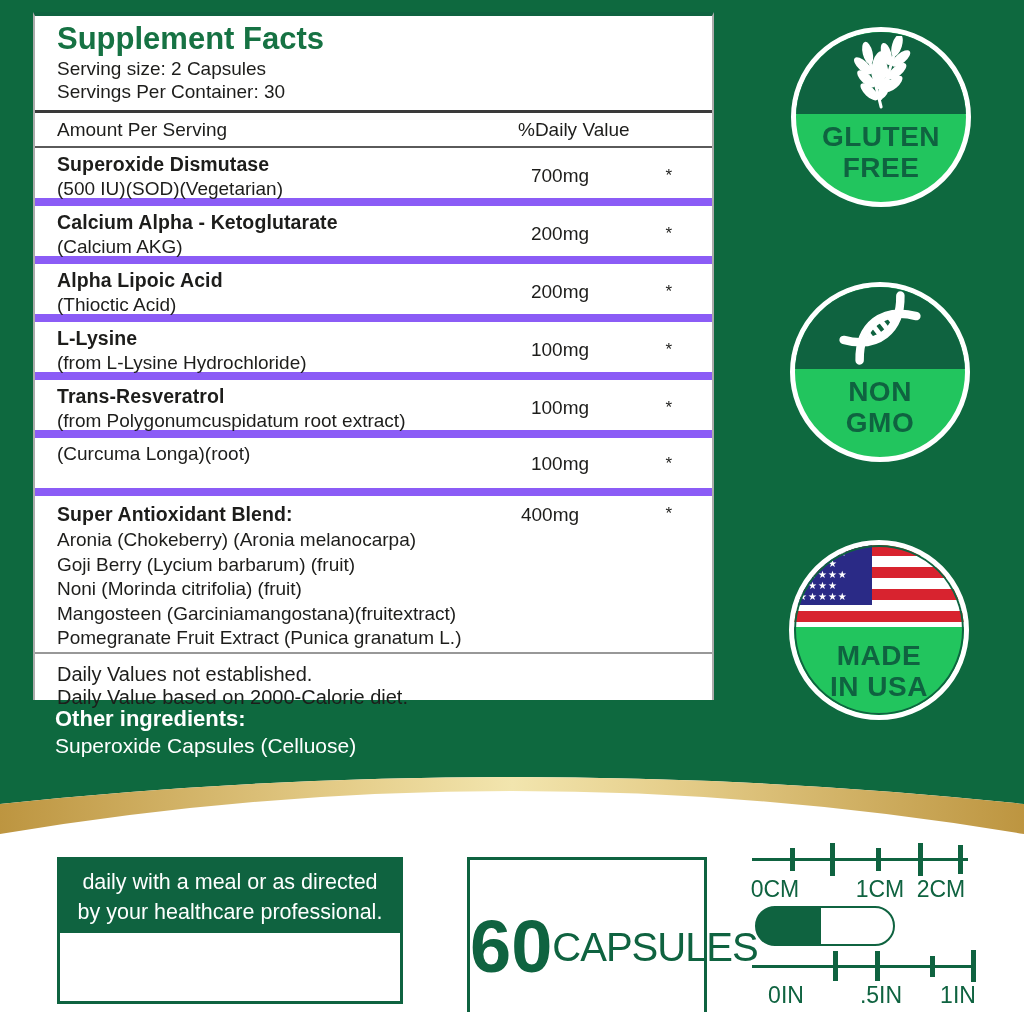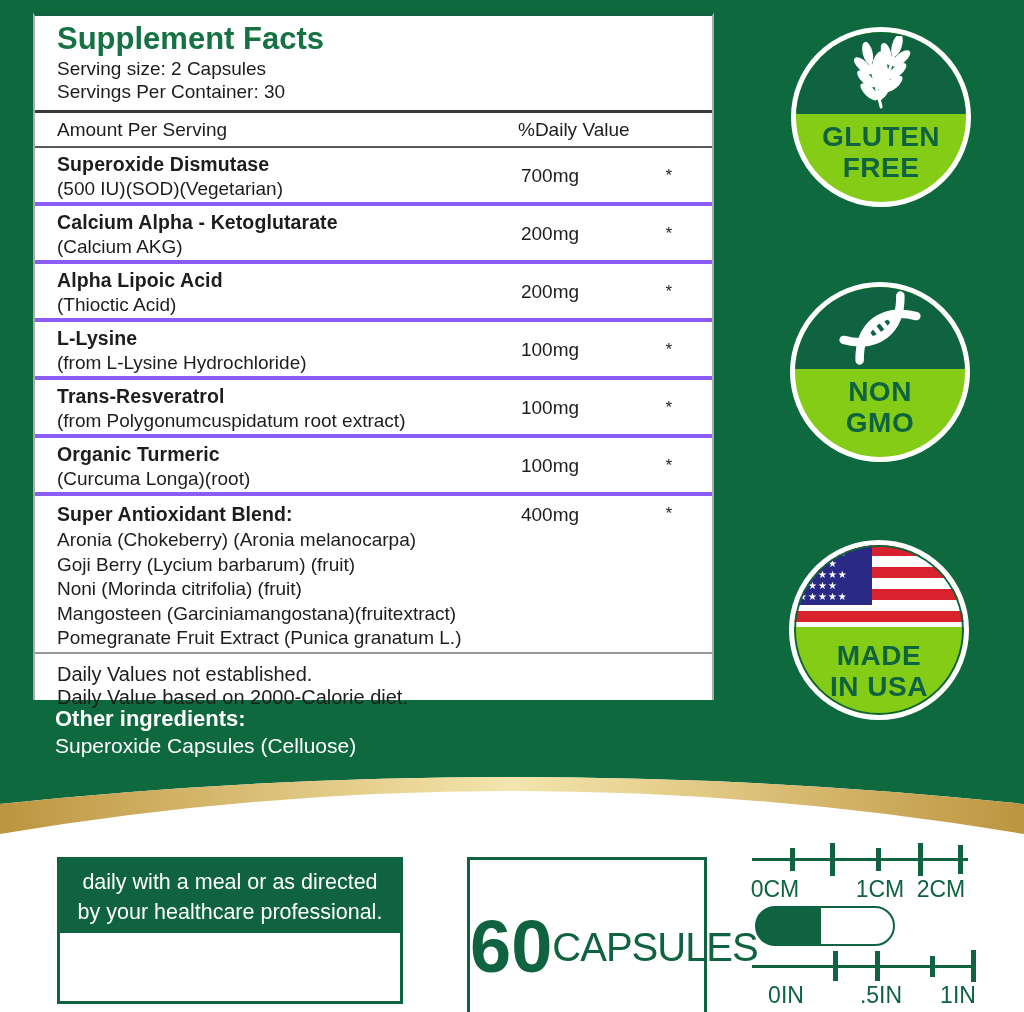--- a/index.html
+++ b/index.html
@@ -19,41 +19,41 @@
   }
   .pad { padding-left:22px; padding-right:14px; }
   .sf-title { font-size:31px; font-weight:bold; color:#167243; line-height:36px; margin-top:5px; }
   .serv-line { font-size:19px; line-height:23px; }
   .div-dark { height:3px; background:#3a3a3a; margin-top:7px; }
   .div-dark2 { height:2px; background:#5a5a5a; }
   .hdr-row { display:grid; grid-template-columns:433px 1fr; padding:6px 14px 5px 22px; font-size:19px; }
   .hdr-dv { padding-left:28px; }
   .row {
     display:grid; grid-template-columns:433px 120px 1fr;
-    padding:4px 14px 0 22px; height:58px; border-bottom:4px solid #8b5cf6;
+    padding:4px 14px 0 22px; height:58px; border-bottom:8px solid #8b5cf6;gap:10px;
   }
   .ing-name { font-size:19.5px; font-weight:bold; line-height:25px; letter-spacing:.1px; }
   .ing-detail { font-size:19px; line-height:24px; }
   .amt { text-align:center; align-self:center; font-size:19px; padding-bottom:2px; }
   .dv { text-align:right; align-self:center; font-size:17px; padding-right:26px; padding-bottom:2px; }
   .blend { padding:6px 14px 6px 22px; border-bottom:2px solid #989898; height:158px; }
   .blend-head { display:grid; grid-template-columns:433px 120px 1fr; }
   .blend-head .amt, .blend-head .dv { align-self:start; padding-top:2px; }
   .blend-item { font-size:19px; line-height:24.6px; }
   .footnote { padding:9px 14px 0 22px; font-size:20px; line-height:23px; }
 
   
   .other { position:absolute; left:55px; top:705px; color:#fff; }
   .other .lbl { font-size:22px; font-weight:bold; line-height:27px; }
   .other .val { font-size:21px; line-height:28px; }
 
   
   .badge {
     position:absolute; width:180px; height:180px; border-radius:50%;
-    background:#84cc16; border:5px solid #fff; overflow:hidden;
+    background:#22c55e; border:5px solid #fff; overflow:hidden;
   }
   .badge-top { height:48%; background:#0F6340; display:flex; align-items:flex-end; justify-content:center; }
   .badge-txt { text-align:center; color:#0F6340; font-weight:bold; font-size:28px; line-height:31px; padding-top:7px; letter-spacing:.5px; }
   .badge.ring::after { content:""; position:absolute; inset:0; border-radius:50%; border:2px solid #0F6340; pointer-events:none; }
   .b1 { left:791px; top:27px; }
   .b2 { left:790px; top:282px; }
   .b3 { left:789px; top:540px; }
 
   
   .flag { position:relative; width:100%; height:48%;
@@ -155,21 +155,20 @@
     <div class="row">
       <div>
         <div class="ing-name">Trans-Resveratrol</div>
         <div class="ing-detail">(from Polygonumcuspidatum root extract)</div>
       </div>
       <div class="amt">100mg</div>
       <div class="dv">*</div>
     </div>
     <div class="row">
       <div>
-        <div class="ing-name">Organic Turmeric</div>
         <div class="ing-detail">(Curcuma Longa)(root)</div>
       </div>
       <div class="amt">100mg</div>
       <div class="dv">*</div>
     </div>
 
     <div class="blend">
       <div class="blend-head">
         <div class="ing-name">Super Antioxidant Blend:</div>
         <div class="amt">400mg</div>

